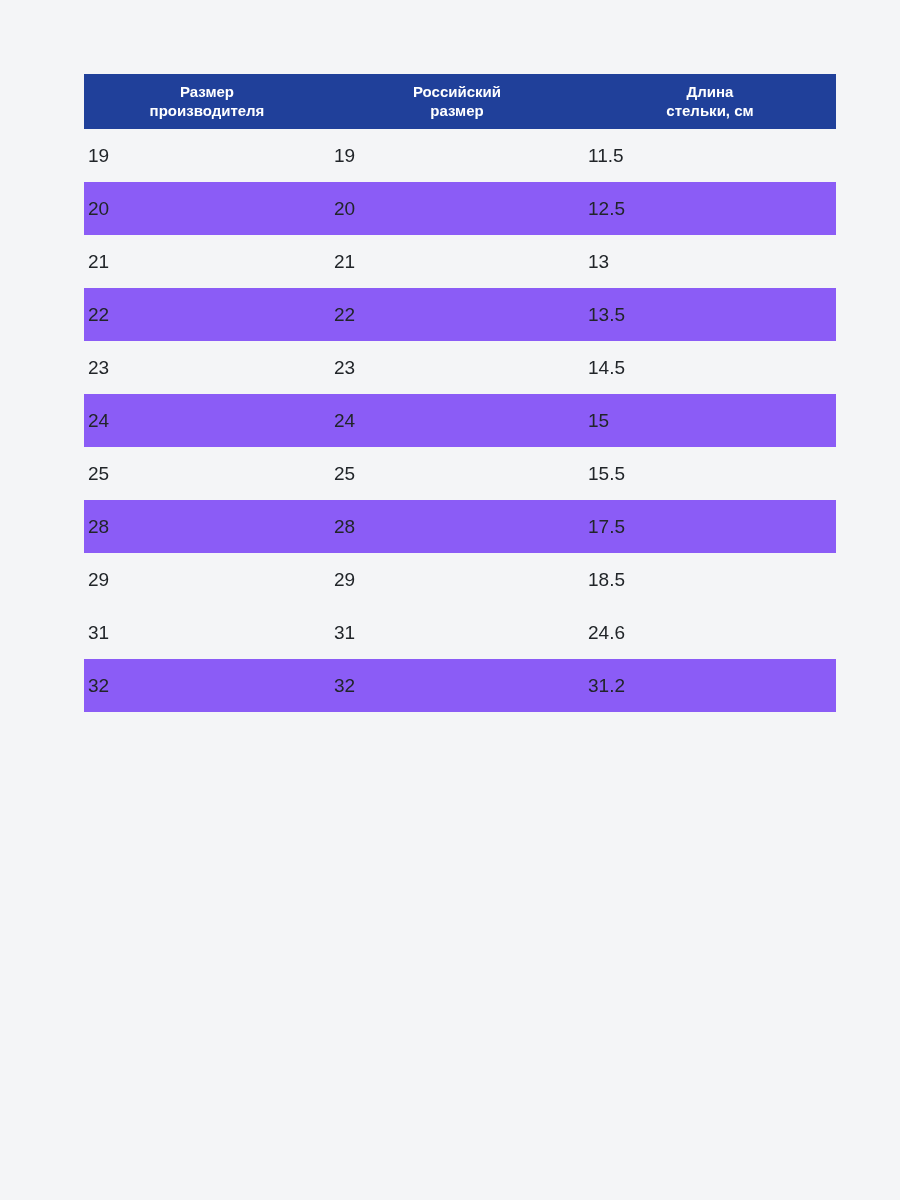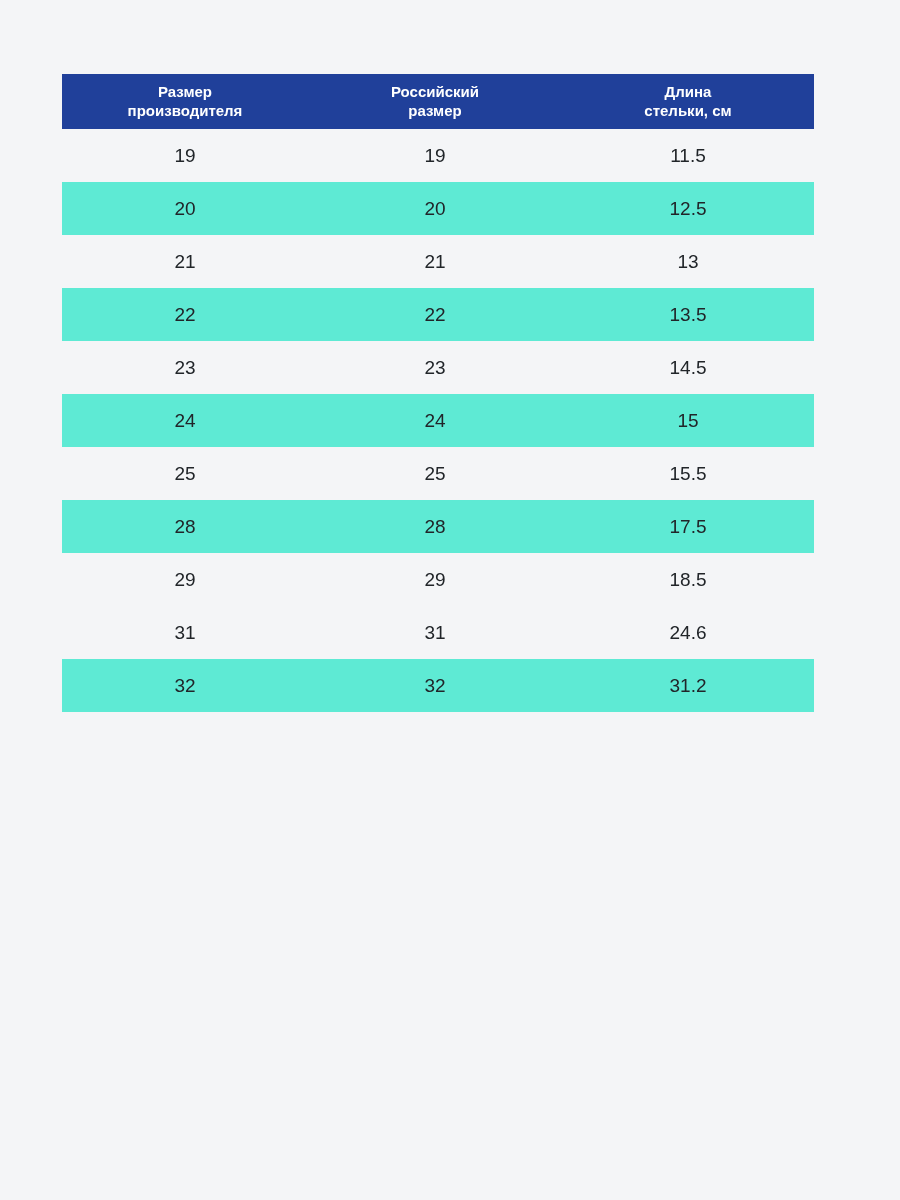--- a/index.html
+++ b/index.html
@@ -16,21 +16,21 @@
   }
 
   .page {
     position: relative;
     width: 900px;
     height: 1200px;
   }
 
   .size-table {
     position: absolute;
-    left: 62px;
+    left: 84px;
     top: 74px;
     width: 752px;
     border-collapse: collapse;
     table-layout: fixed;
   }
 
   .size-table col.c1 { width: 246px; }
   .size-table col.c2 { width: 254px; }
   .size-table col.c3 { width: 252px; }
 
@@ -49,35 +49,34 @@
   }
 
   .size-table thead th .hdr-line {
     display: block;
     white-space: nowrap;
   }
 
   .size-table tbody td {
     height: 53px;
     box-sizing: border-box;
-    text-align: center;
     vertical-align: middle;
     font-size: 19px;
     line-height: 24px;
     color: #212529;
     padding: 7px 4px;
     border: 0;
     font-weight: normal;
   }
 
   .size-table tbody tr.row-odd td {
     background: #f4f5f7;
   }
   .size-table tbody tr.row-even td {
-    background: #5eead4;
+    background: #8b5cf6;
   }
 </style>
 </head>
 <body>
 
 <div class="page">
 
   <table class="size-table">
     <colgroup>
       <col class="c1">

